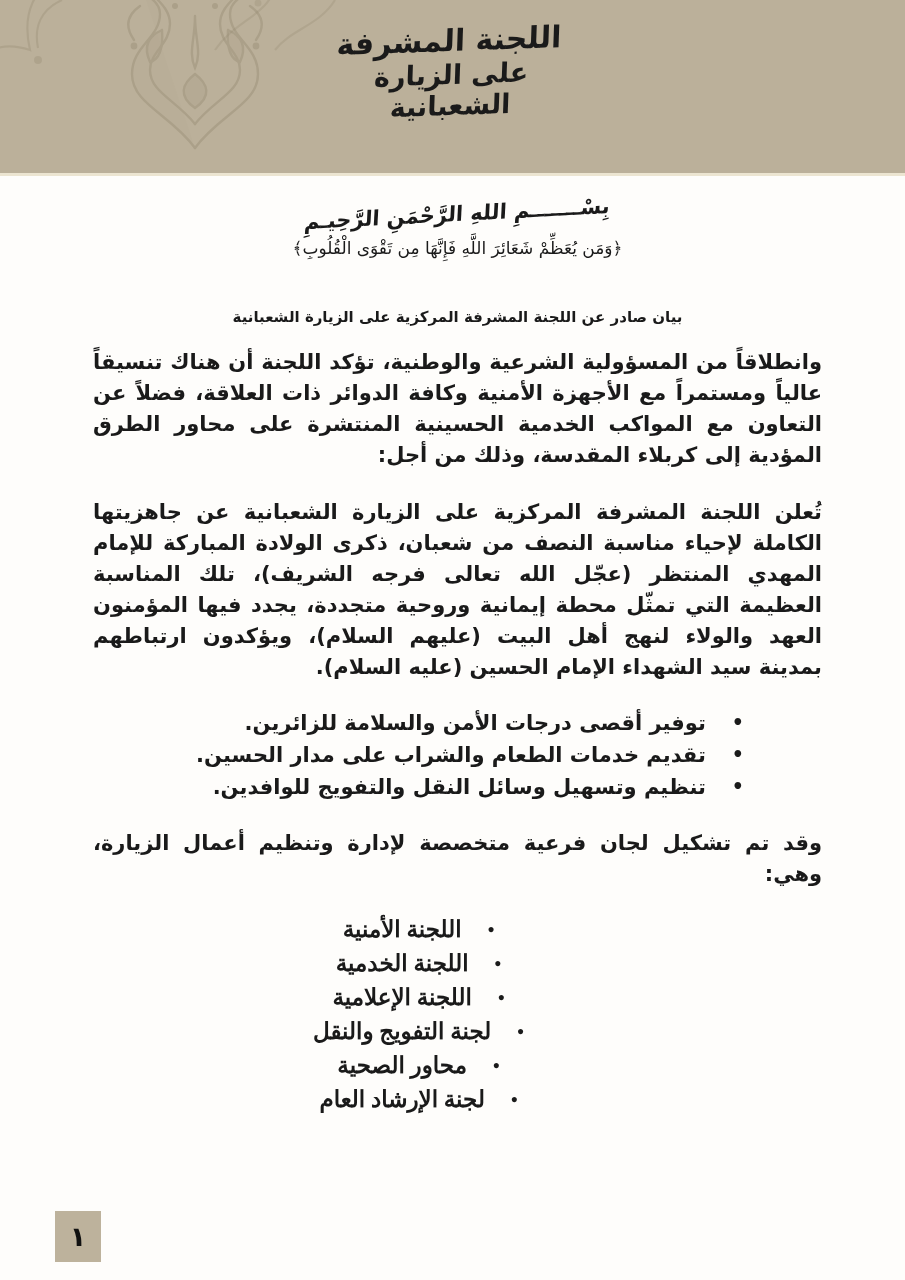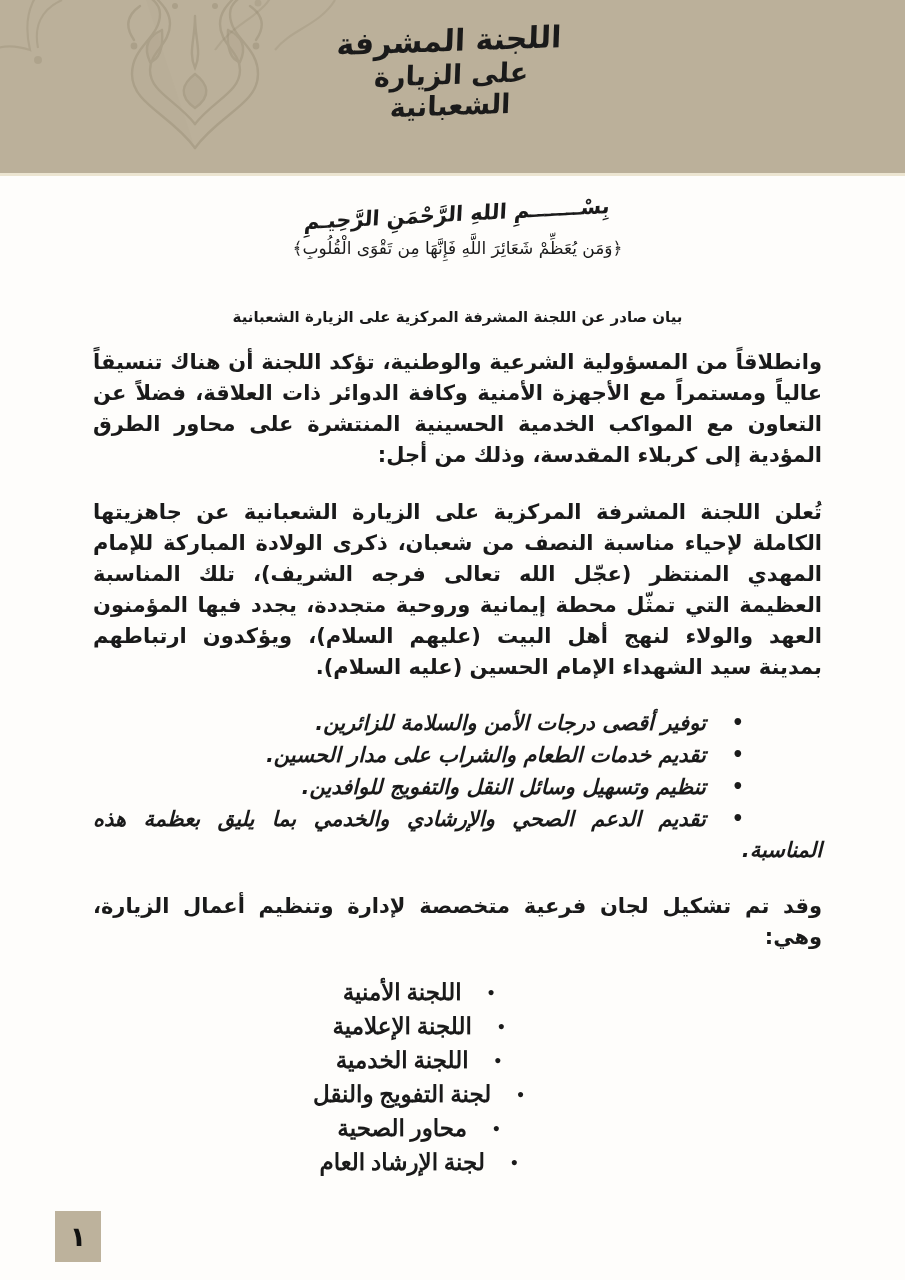--- a/index.html
+++ b/index.html
@@ -93,21 +93,21 @@
   .para{
     margin-top:26px;
     font-size:21px;
     font-weight:bold;
     line-height:31px;
     text-align:justify;
     text-align-last:right;
   }
   .para.p2{margin-top:21px;}
   .para.p3{margin-top:25px;}
-  .goals{margin-top:24px;font-style:italic;}
+  .goals{margin-top:24px;}
   .goal-item{
     font-size:21px;
     font-weight:bold;
     line-height:31px;
     text-align:justify;
     text-align-last:right;
     text-indent:78px;
   }
   .committees{margin-top:23px;}
   .committee-item{
@@ -195,29 +195,28 @@
     <div class="title">بيان صادر عن اللجنة المشرفة المركزية على الزيارة الشعبانية</div>
 
     <p class="para p2">وانطلاقاً من المسؤولية الشرعية والوطنية، تؤكد اللجنة أن هناك تنسيقاً عالياً ومستمراً مع الأجهزة الأمنية وكافة الدوائر ذات العلاقة، فضلاً عن التعاون مع المواكب الخدمية الحسينية المنتشرة على محاور الطرق المؤدية إلى كربلاء المقدسة، وذلك من أجل:</p>
 
     <p class="para p1">تُعلن اللجنة المشرفة المركزية على الزيارة الشعبانية عن جاهزيتها الكاملة لإحياء مناسبة النصف من شعبان، ذكرى الولادة المباركة للإمام المهدي المنتظر (عجّل الله تعالى فرجه الشريف)، تلك المناسبة العظيمة التي تمثّل محطة إيمانية وروحية متجددة، يجدد فيها المؤمنون العهد والولاء لنهج أهل البيت (عليهم السلام)، ويؤكدون ارتباطهم بمدينة سيد الشهداء الإمام الحسين (عليه السلام).</p>
 
     <div class="goals">
       <div class="goal-item"><span class="bullet">•</span><span>توفير أقصى درجات الأمن والسلامة للزائرين.</span></div>
       <div class="goal-item"><span class="bullet">•</span><span>تقديم خدمات الطعام والشراب على مدار الحسين.</span></div>
       <div class="goal-item"><span class="bullet">•</span><span>تنظيم وتسهيل وسائل النقل والتفويج للوافدين.</span></div>
-      <div class="goal-item"><span class="bullet">•</span><span>تقديم الدعم الصحي والإرشادي والخدمي بما يليق بعظمة هذه المناسبة.</span></div>
     </div>
 
     <p class="para p3">وقد تم تشكيل لجان فرعية متخصصة لإدارة وتنظيم أعمال الزيارة، وهي:</p>
 
     <div class="committees">
       <div class="committee-item"><span class="bullet">•</span><span>اللجنة الأمنية</span></div>
+      <div class="committee-item"><span class="bullet">•</span><span>اللجنة الخدمية</span></div>
       <div class="committee-item"><span class="bullet">•</span><span>اللجنة الإعلامية</span></div>
-      <div class="committee-item"><span class="bullet">•</span><span>اللجنة الخدمية</span></div>
       <div class="committee-item"><span class="bullet">•</span><span>لجنة التفويج والنقل</span></div>
       <div class="committee-item"><span class="bullet">•</span><span>محاور الصحية</span></div>
       <div class="committee-item"><span class="bullet">•</span><span>لجنة الإرشاد العام</span></div>
     </div>
 
   </div>
 
   <div class="page-badge">
     <span>١</span>
   </div>

